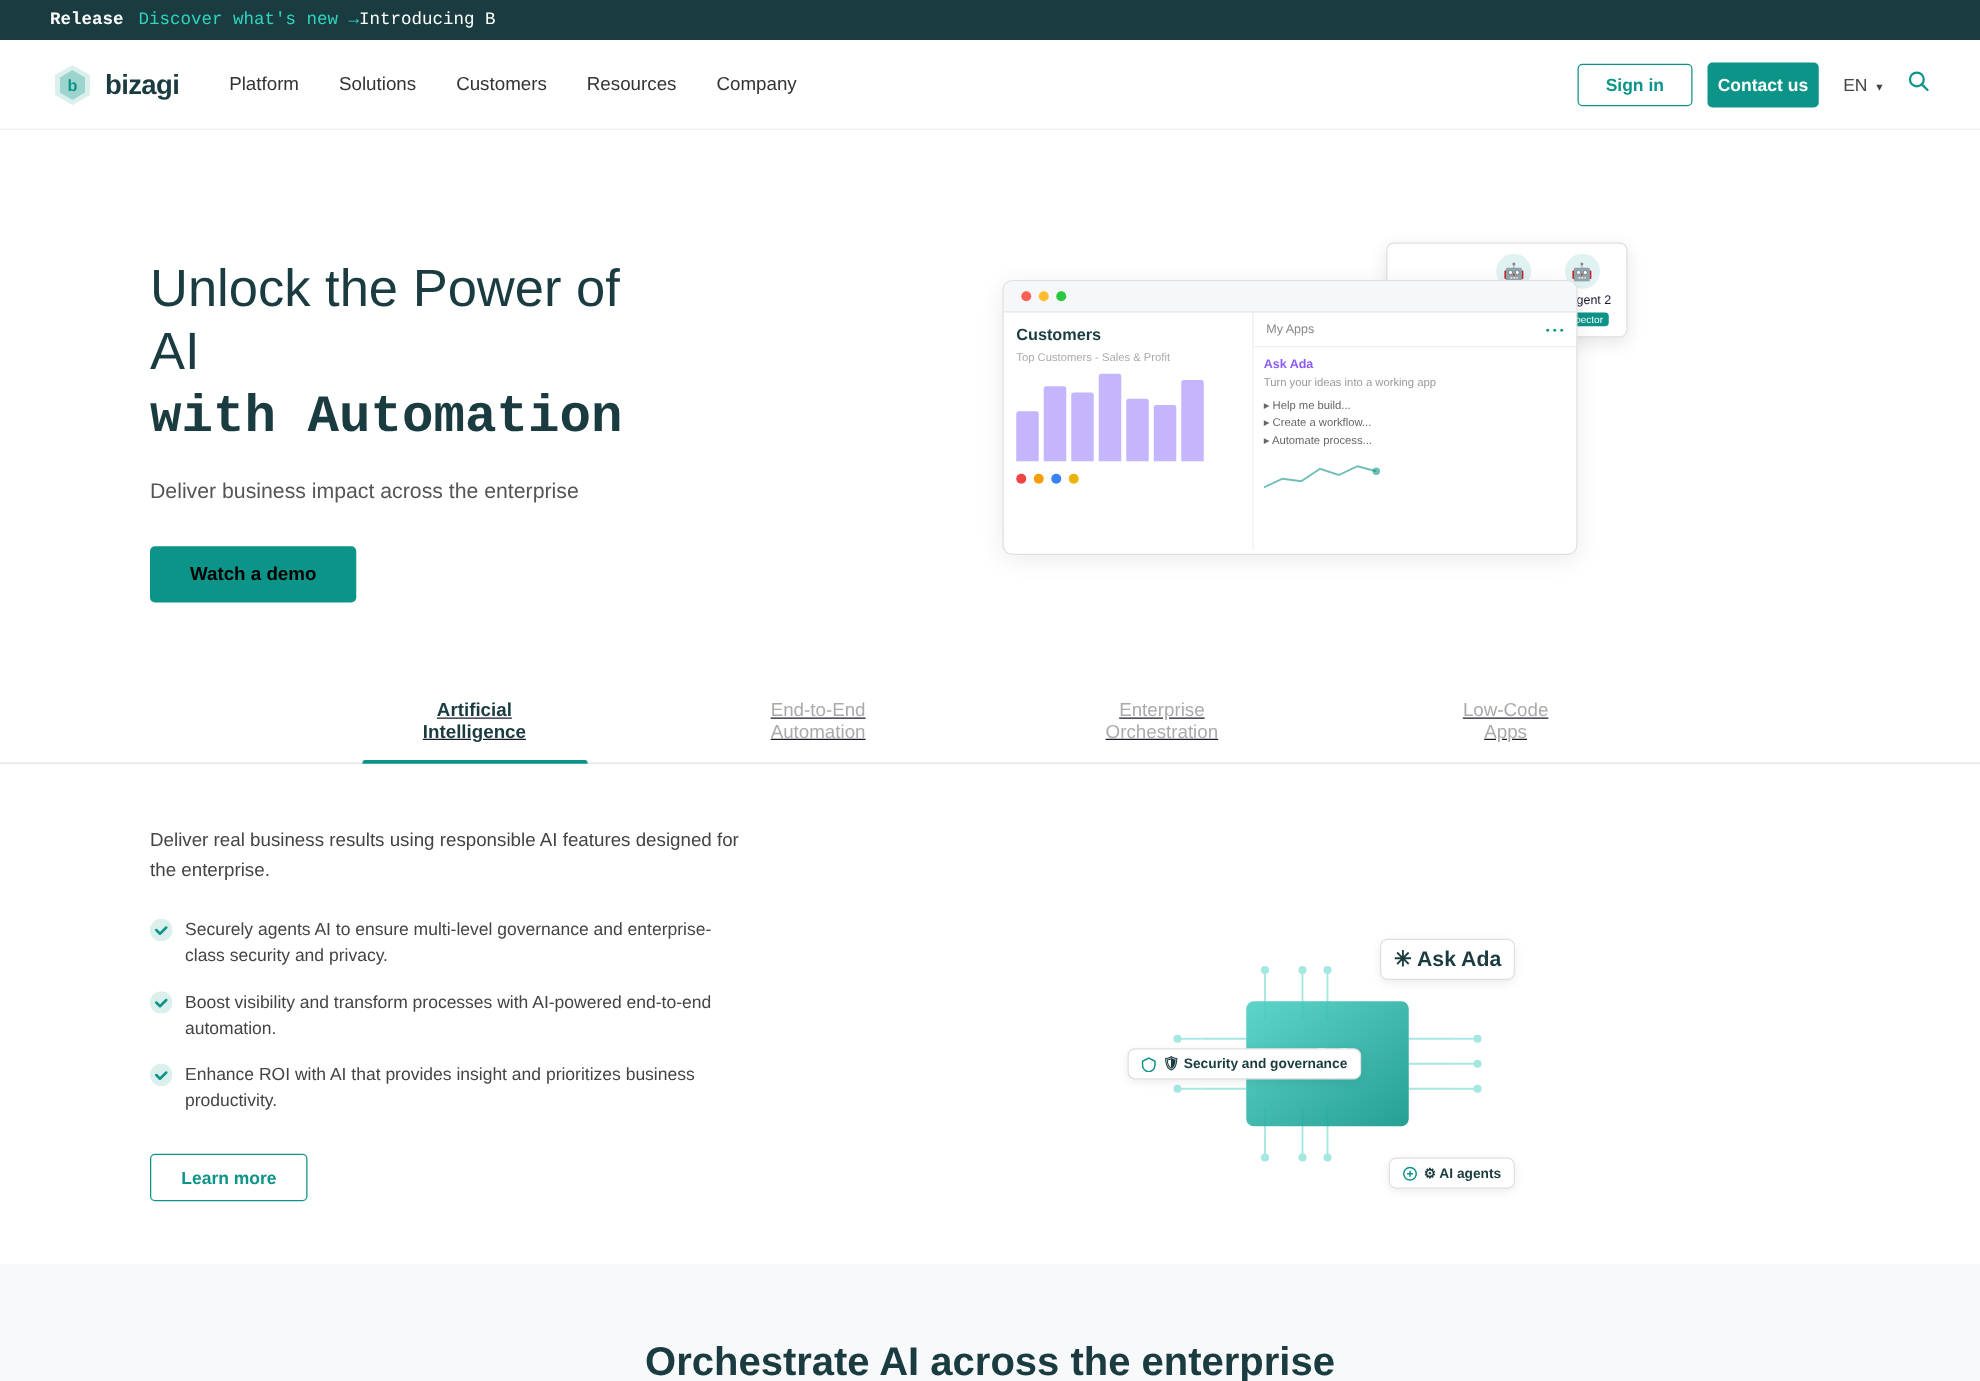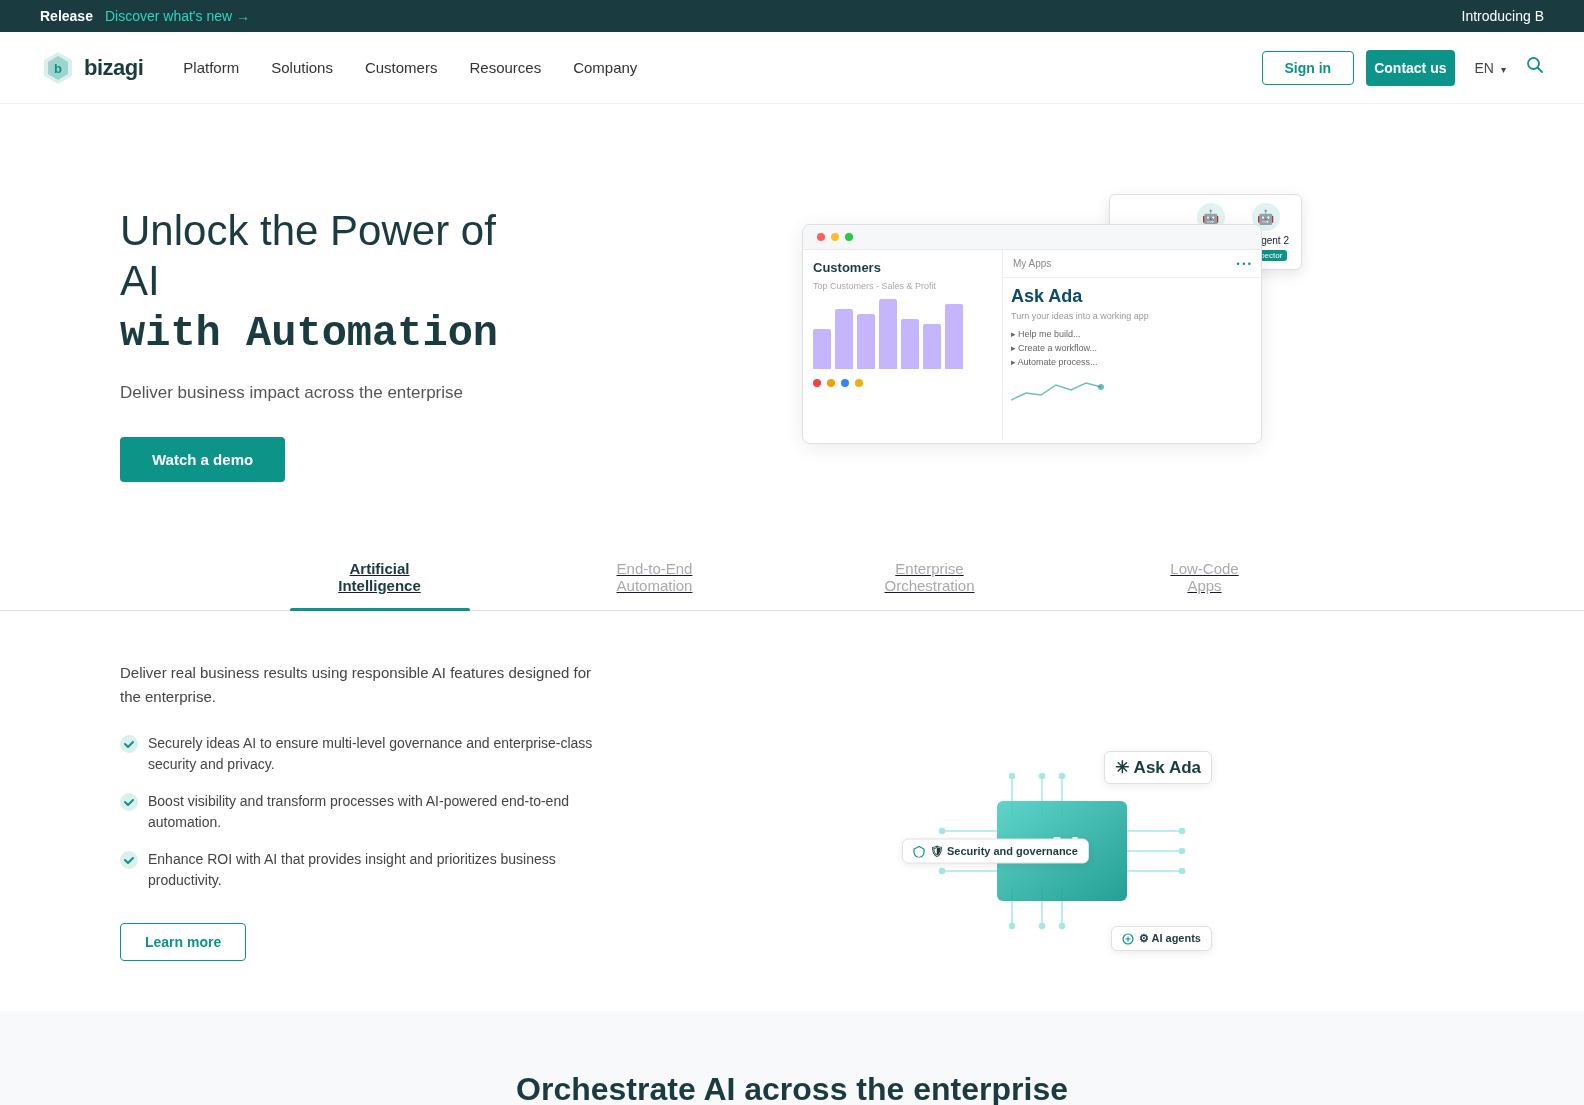--- a/index.html
+++ b/index.html
@@ -5,22 +5,22 @@
     * { margin: 0; padding: 0; box-sizing: border-box; }
     body { font-family: 'Segoe UI', Arial, sans-serif; color: #1a1a2e; background: #fff; overflow-x: hidden; }
 
     
     .top-banner {
       background: #1a3c40;
       color: #fff;
       padding: 8px 40px;
       display: flex;
       align-items: center;
-      justify-content: space-between;
       font-size: 14px;
+      font-family: Liberation Mono, monospace;
     }
     .top-banner-left { display: flex; align-items: center; gap: 12px; }
     .top-banner-left .release { font-weight: 700; }
     .top-banner-left .discover { color: #2dd4bf; text-decoration: none; display: flex; align-items: center; gap: 6px; }
     .top-banner-right { font-size: 14px; }
 
     
     .navbar {
       display: flex;
       align-items: center;
@@ -119,21 +119,21 @@
     .hero-title .light { font-weight: 400; }
     .hero-title .bold { font-weight: 800; font-family: Liberation Mono, monospace; }
     .hero-subtitle {
       font-size: 17px;
       color: #555;
       margin-bottom: 32px;
       line-height: 1.5;
     }
     .btn-demo {
       background: #0d9488;
-      color: #ffffff;
+      color: #000000;
       border: none;
       padding: 14px 32px;
       border-radius: 4px;
       font-size: 15px;
       font-weight: 600;
       cursor: pointer;
     }
 
     
     .hero-image {
@@ -210,23 +210,23 @@
       display: flex;
       align-items: center;
       justify-content: space-between;
     }
     .ask-ada-panel {
       background: #fff;
       padding: 8px;
       flex: 1;
     }
     .ask-ada-title {
-      font-size: 18px;
+      font-size: 10px;
       font-weight: 700;
-      color: #0c4a6e;
+      color: #8b5cf6;
       margin-bottom: 4px;
     }
     .ask-ada-sub { font-size: 9px; color: #999; margin-bottom: 6px; }
     .ada-items { font-size: 9px; color: #666; }
     .ada-item { padding: 2px 0; }
 
     
     .float-card {
       position: absolute;
       background: #fff;
@@ -577,21 +577,21 @@
   <div class="tab-text">
     <p class="tab-intro">Deliver real business results using responsible AI features designed for the enterprise.</p>
     <ul class="feature-list">
       <li class="feature-item">
         <span class="check-icon">
           <svg width="18" height="18" viewBox="0 0 18 18">
               <circle cx="9" cy="9" r="9" fill="#0d9488" opacity="0.15"></circle>
               <path d="M5 9l3 3 5-5" stroke="#0d9488" stroke-width="2" stroke-linecap="round" stroke-linejoin="round" fill="none"></path>
             </svg>
         </span>
-        <span>Securely ideas AI to ensure multi-level governance and enterprise-class security and privacy.</span>
+        <span>Securely agents AI to ensure multi-level governance and enterprise-class security and privacy.</span>
       </li>
       <li class="feature-item">
         <span class="check-icon">
           <svg width="18" height="18" viewBox="0 0 18 18">
               <circle cx="9" cy="9" r="9" fill="#0d9488" opacity="0.15"></circle>
               <path d="M5 9l3 3 5-5" stroke="#0d9488" stroke-width="2" stroke-linecap="round" stroke-linejoin="round" fill="none"></path>
             </svg>
         </span>
         <span>Boost visibility and transform processes with AI-powered end-to-end automation.</span>
       </li>

